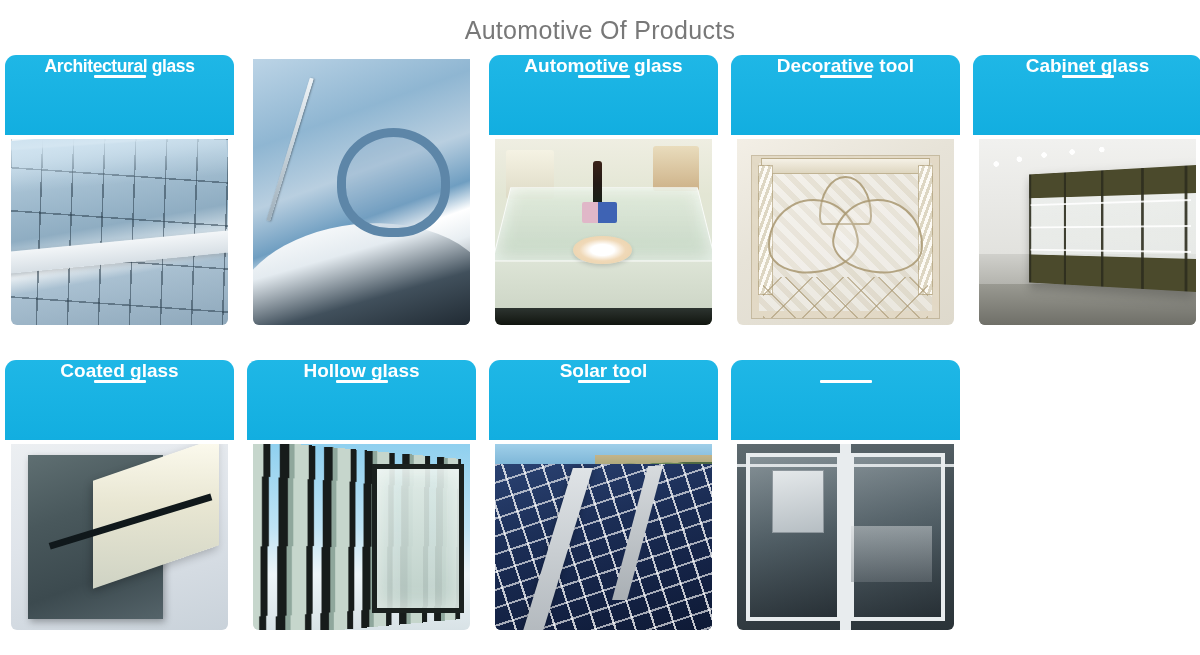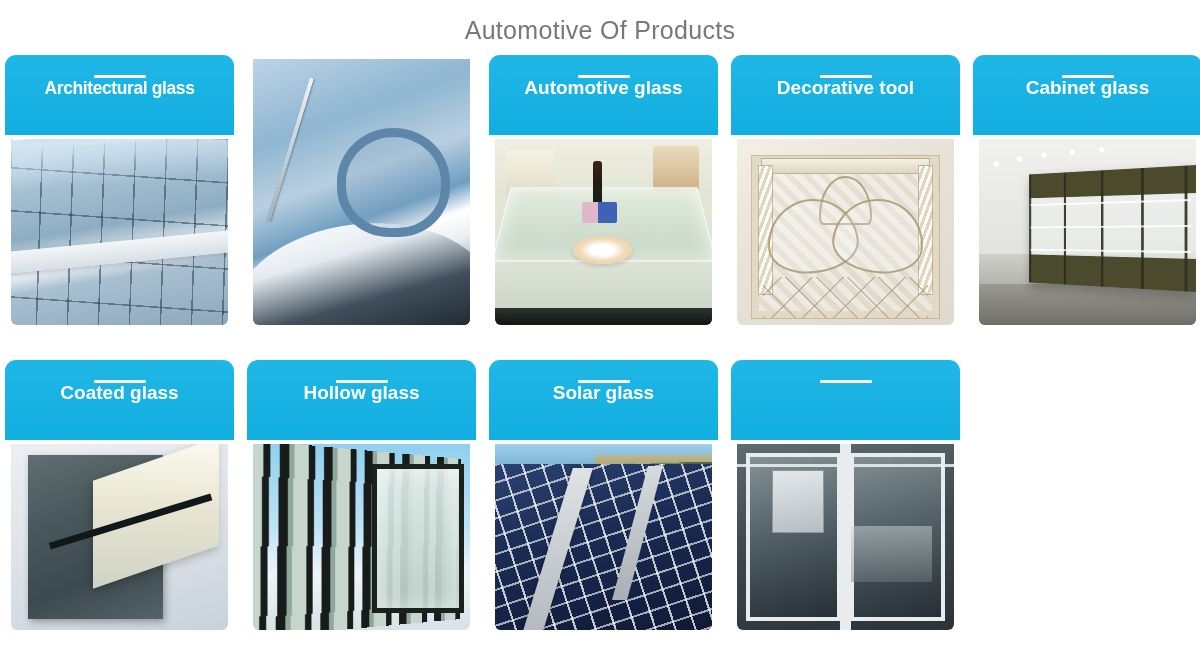--- a/index.html
+++ b/index.html
@@ -41,21 +41,21 @@
     display: flex;
     flex-direction: column;
   }
 
   .card-header {
     background: linear-gradient(180deg, #1fb7e6 0%, #12aee0 100%);
     height: 80px;
     flex: 0 0 80px;
     position: relative;
     display: flex;
-    align-items: center;
+    align-items: flex-start;
     justify-content: center;
     padding-bottom: 14px;
   }
 
   .header-divider {
     position: absolute;
     top: 20px;
     left: 50%;
     transform: translateX(-50%);
     width: 52px;
@@ -471,21 +471,21 @@
       <div class="card-media">
         <div class="photo ph-hollow">
           <div class="hol-stack"></div>
           <div class="hol-face"></div>
         </div>
       </div>
     </div>
     <div class="card">
       <div class="card-header">
         <span class="header-divider"></span>
-        <span class="card-title">Solar glass</span>
+        <span class="card-title">Solar tool</span>
       </div>
       <div class="card-media">
         <div class="photo ph-solar">
           <div class="sol-sky"></div>
           <div class="sol-trees"></div>
           <div class="sol-array"></div>
           <div class="sol-walk"></div>
           <div class="sol-walk2"></div>
         </div>
       </div>

